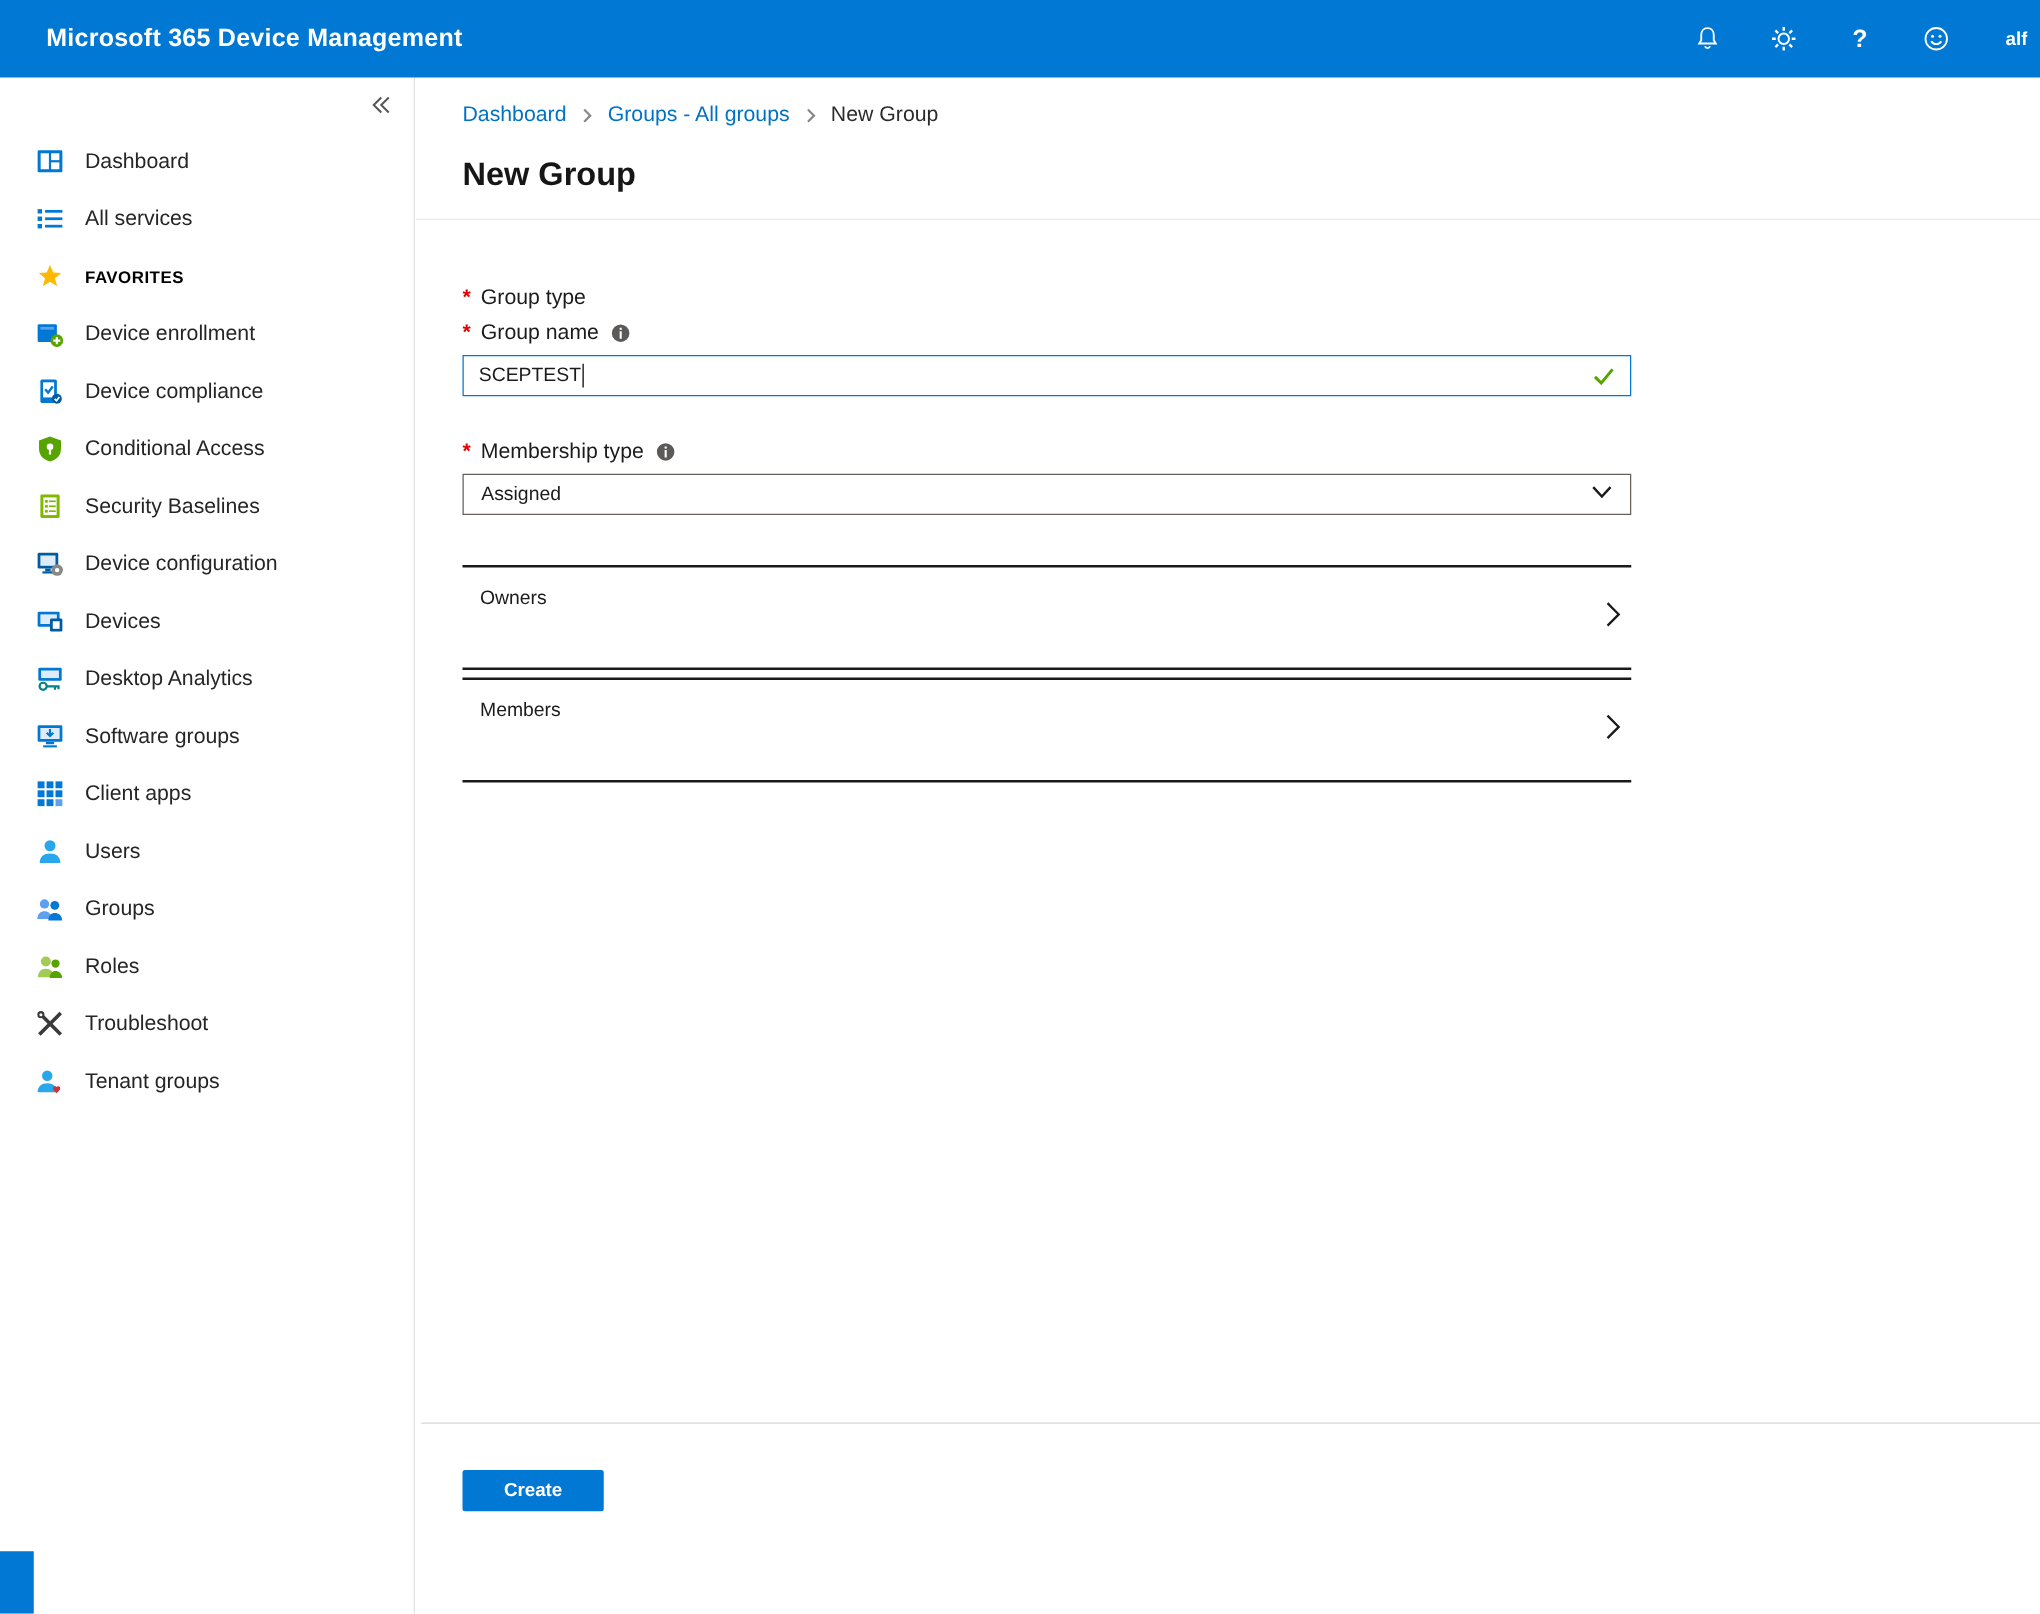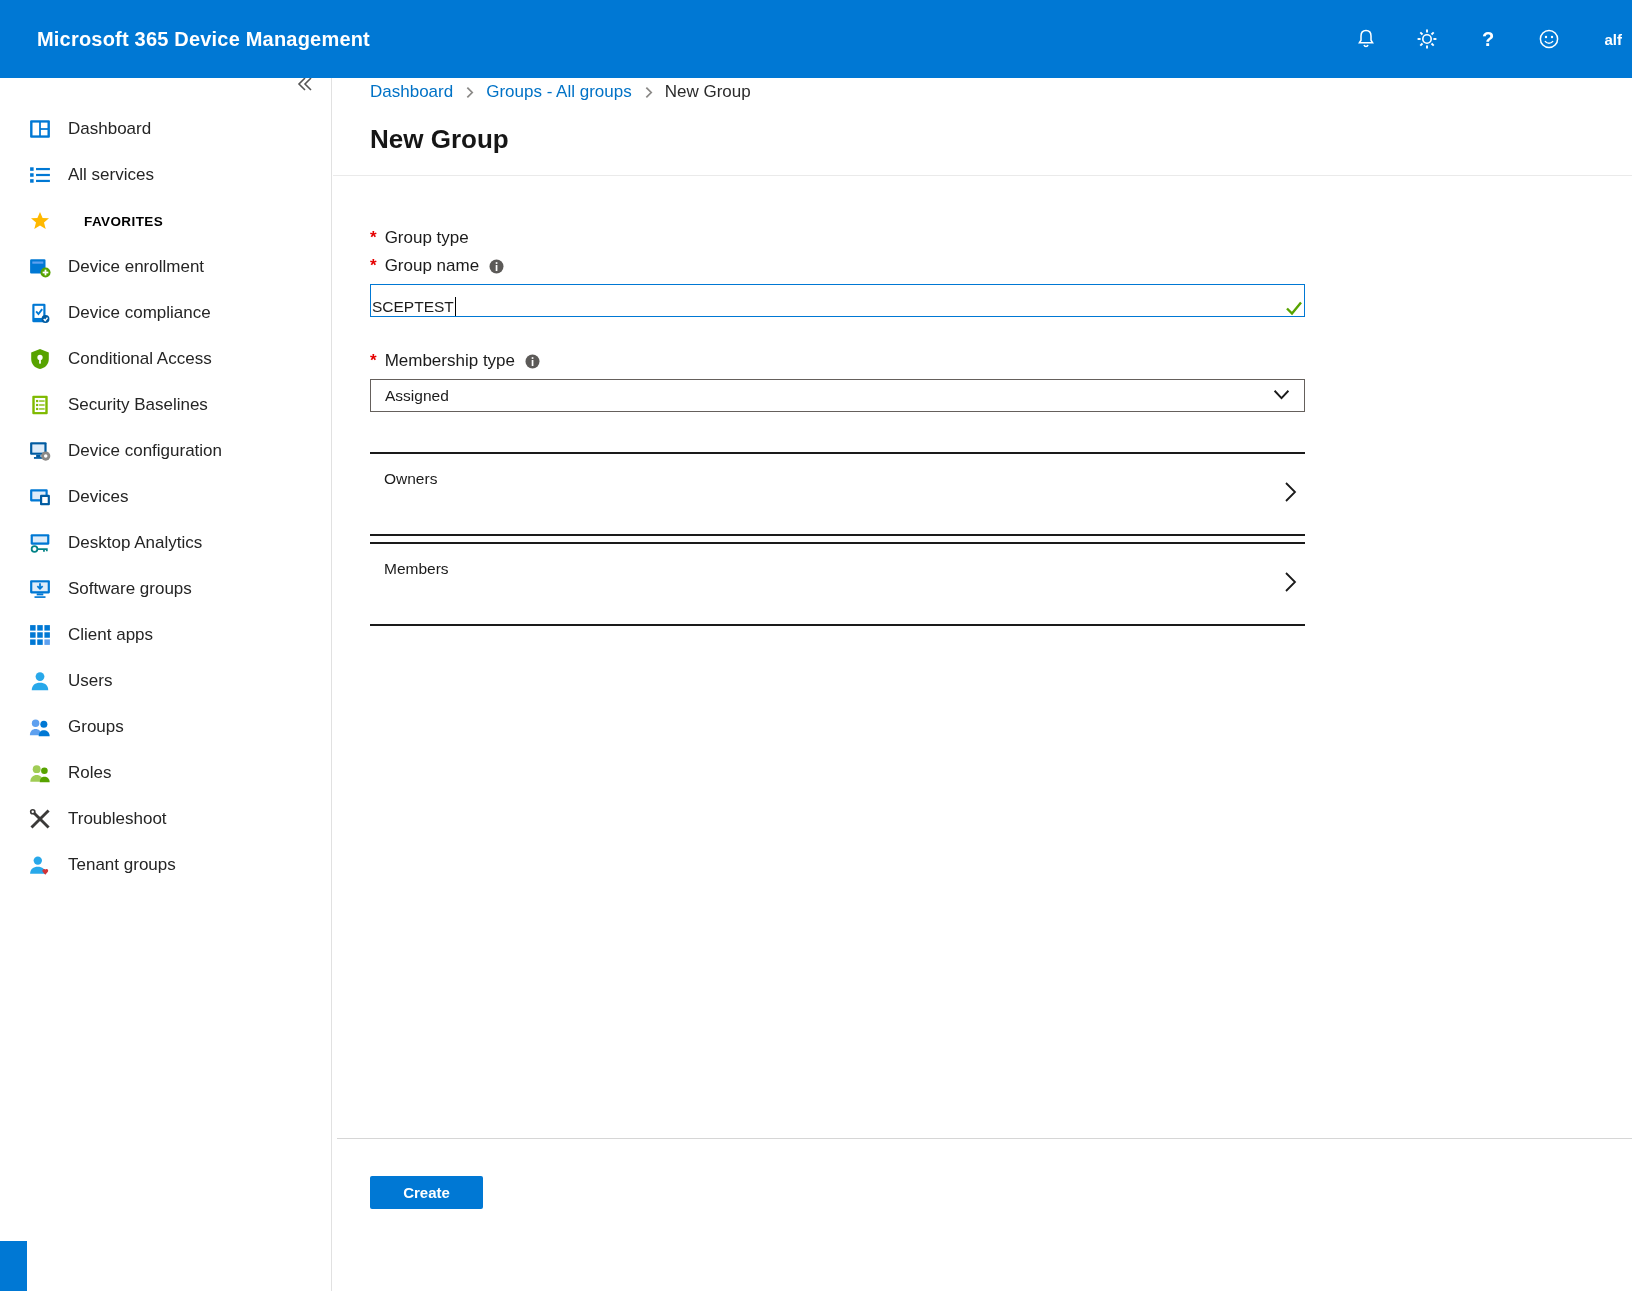--- a/index.html
+++ b/index.html
@@ -1,36 +1,36 @@
 <!DOCTYPE html>
 <html><head>
 <meta charset="utf-8">
 <style>
   * { margin:0; padding:0; box-sizing:border-box; }
   html,body { width:1632px; height:1291px; overflow:hidden; }
   body { font-family:"Liberation Sans", sans-serif; background:#fff; position:relative; color:#1b1b1b; }
 
   
-  .topbar { position:absolute; top:0; left:0; width:1632px; height:78px; background:#0078d4;
+  .topbar { position:absolute; top:0; left:0; width:1632px; height:62px; background:#0078d4;
             display:flex; align-items:center; padding:0 10px 0 37px; color:#fff; z-index:10; }
   .topbar-title { font-size:20px; font-weight:bold; letter-spacing:.2px; }
   .topbar-right { margin-left:auto; display:flex; align-items:center; gap:37px; }
   .topbar-icon { width:24px; height:24px; display:flex; align-items:center; justify-content:center; cursor:pointer; }
   .account-name { font-size:15px; font-weight:bold; margin-left:6px; max-width:40px; overflow:hidden; white-space:nowrap; }
 
   
   .sidebar { position:absolute; top:62px; left:0; width:332px; height:1229px; background:#ffffff;
              border-right:1px solid #e1e1e1; }
   .collapse-btn { position:absolute; top:10px; right:14px; width:24px; height:24px; cursor:pointer;
                   display:flex; align-items:center; justify-content:center; }
   .nav { margin-top:44px; }
   .nav-item { display:flex; align-items:center; height:46px; padding-left:28px; gap:16px;
               font-size:17px; color:#252525; cursor:pointer; }
   .nav-icon { width:24px; height:24px; flex:0 0 24px; display:flex; align-items:center; justify-content:center; }
-  .favorites-header { display:flex; align-items:center; height:46px; padding-left:28px; gap:32px;
+  .favorites-header { display:flex; align-items:center; height:46px; padding-left:28px; gap:16px;
                       font-size:13.5px; font-weight:bold; letter-spacing:.4px; color:#000; }
 
   .bottom-accent { position:absolute; left:0; bottom:0; width:27px; height:50px; background:#0078d4; }
 
   
   .main { position:absolute; top:62px; left:333px; width:1299px; height:1229px; background:#fff; }
   .breadcrumb { display:flex; align-items:center; gap:11px; padding:20px 0 0 37px; font-size:17px; }
   .crumb-link { color:#0072c6; cursor:pointer; }
   .crumb-sep { display:flex; align-items:center; }
   .crumb-current { color:#2b2b2b; }
@@ -39,21 +39,21 @@
 
   .form { padding:52px 0 0 37px; width:975px; }
   .field-label { display:flex; align-items:center; gap:6px; font-size:17px; color:#1b1b1b; margin-bottom:8px; }
   .req { color:#e50000; font-weight:bold; margin-right:2px; }
   .info-icon { width:15px; height:15px; display:inline-flex; margin-left:4px; cursor:pointer; }
 
   .select-box { width:935px; height:33px; border:1px solid #65605c; background:#fff; display:flex;
                 align-items:center; justify-content:space-between; padding:0 14px; font-size:15.5px;
                 cursor:pointer; margin-bottom:34px; }
   .name-box { width:935px; height:33px; border:1.5px solid #0078d4; background:#fff; display:flex;
-              align-items:flex-end; padding:0 1px; font-size:15.5px; margin-bottom:34px; cursor:text; }
+              align-items:center; padding:0 12px; font-size:15.5px; margin-bottom:34px; cursor:text; }
   .caret { width:1px; height:19px; background:#000; margin-left:1px; }
   .valid-check { margin-left:auto; display:flex; align-items:center; }
   .desc-input { width:935px; height:33px; border:1px solid #65605c; background:#fff; padding:0 12px;
                 font-size:15.5px; font-family:"Liberation Sans",sans-serif; margin-bottom:34px; outline:none; }
   .desc-input::placeholder { color:#767676; font-style:italic; opacity:1; }
 
   .picker-group { margin-top:40px; }
   .picker-row { width:935px; height:84px; border-top:2px solid #1a1a1a; border-bottom:2px solid #1a1a1a;
                 position:relative; padding:16px 8px 0 14px; cursor:pointer; margin-bottom:6px; }
   .picker-label { font-size:15.5px; color:#1b1b1b; }

